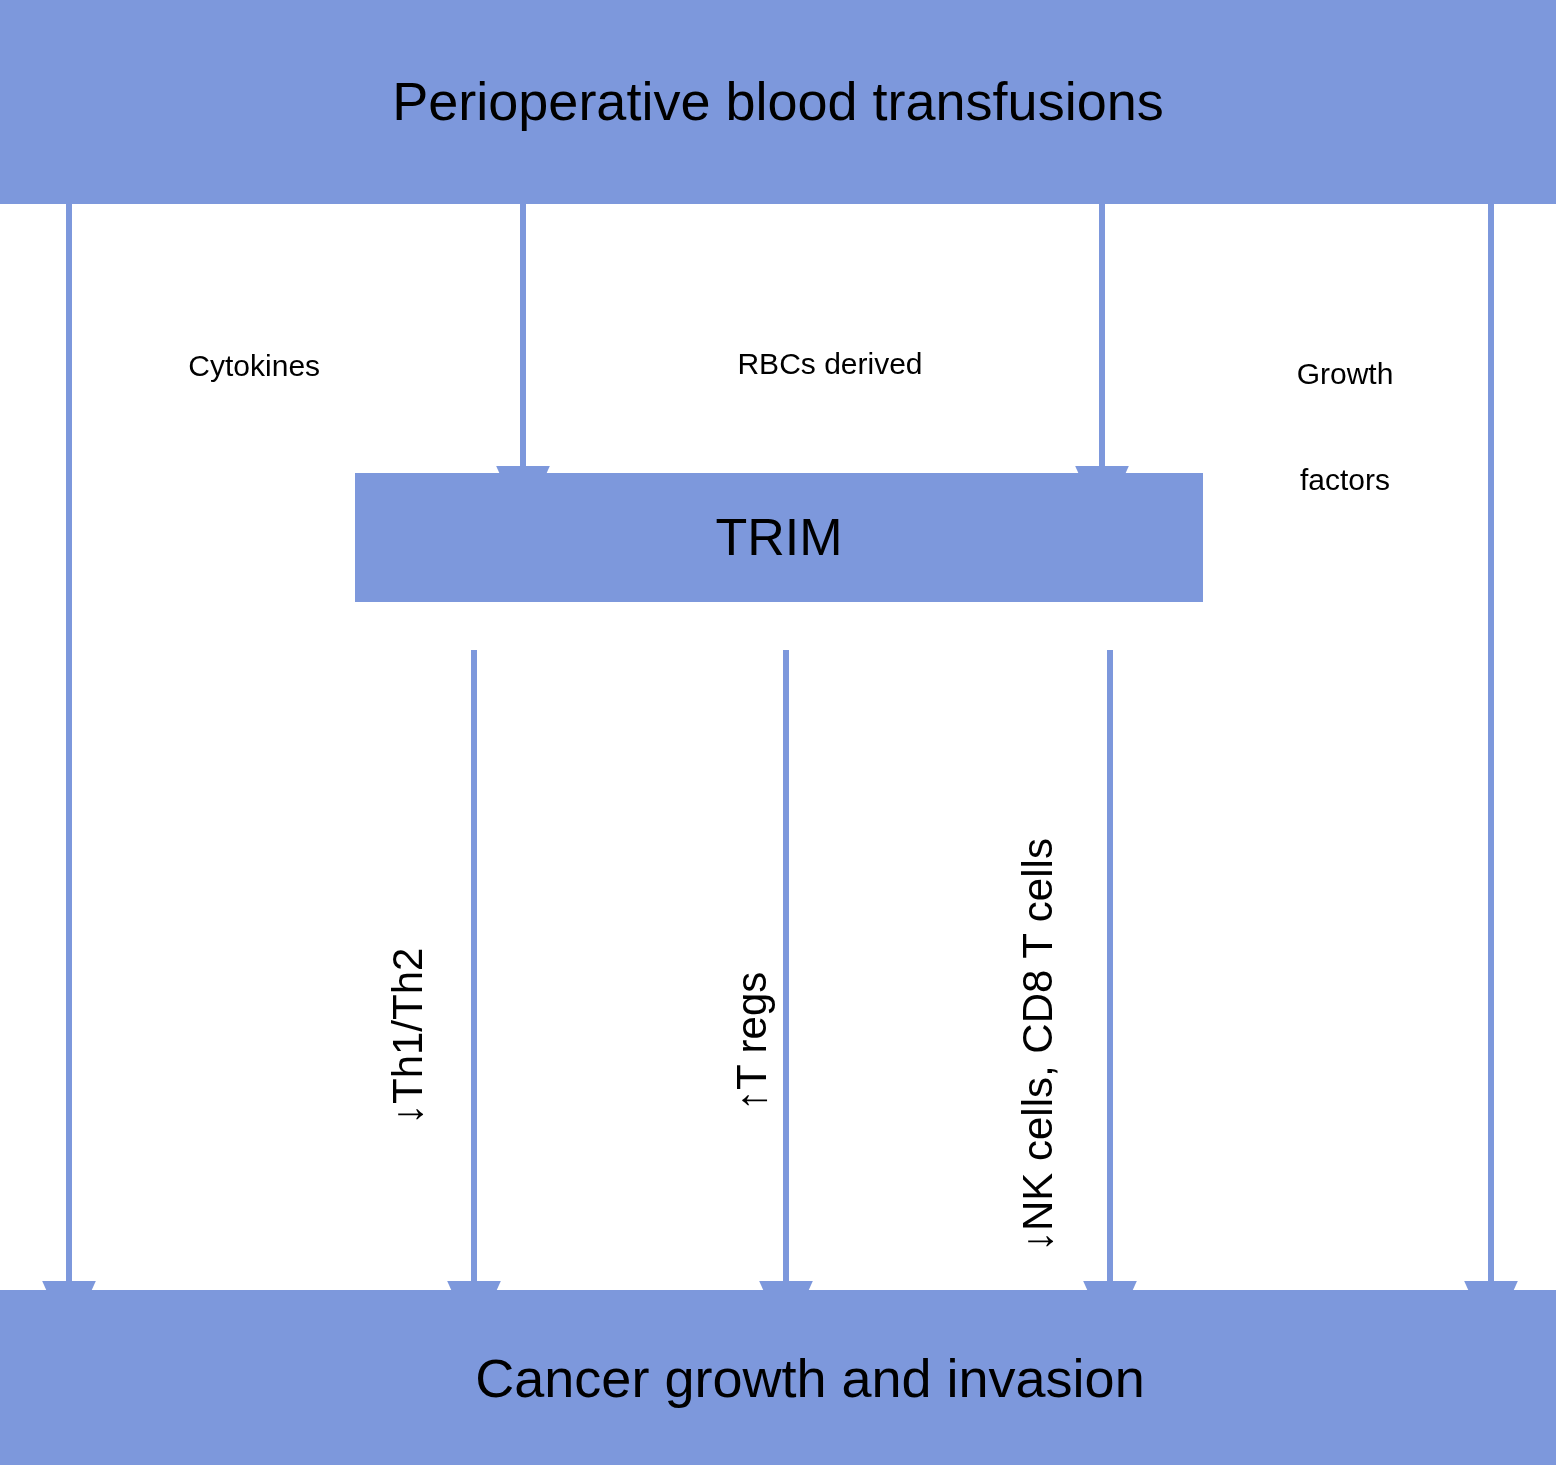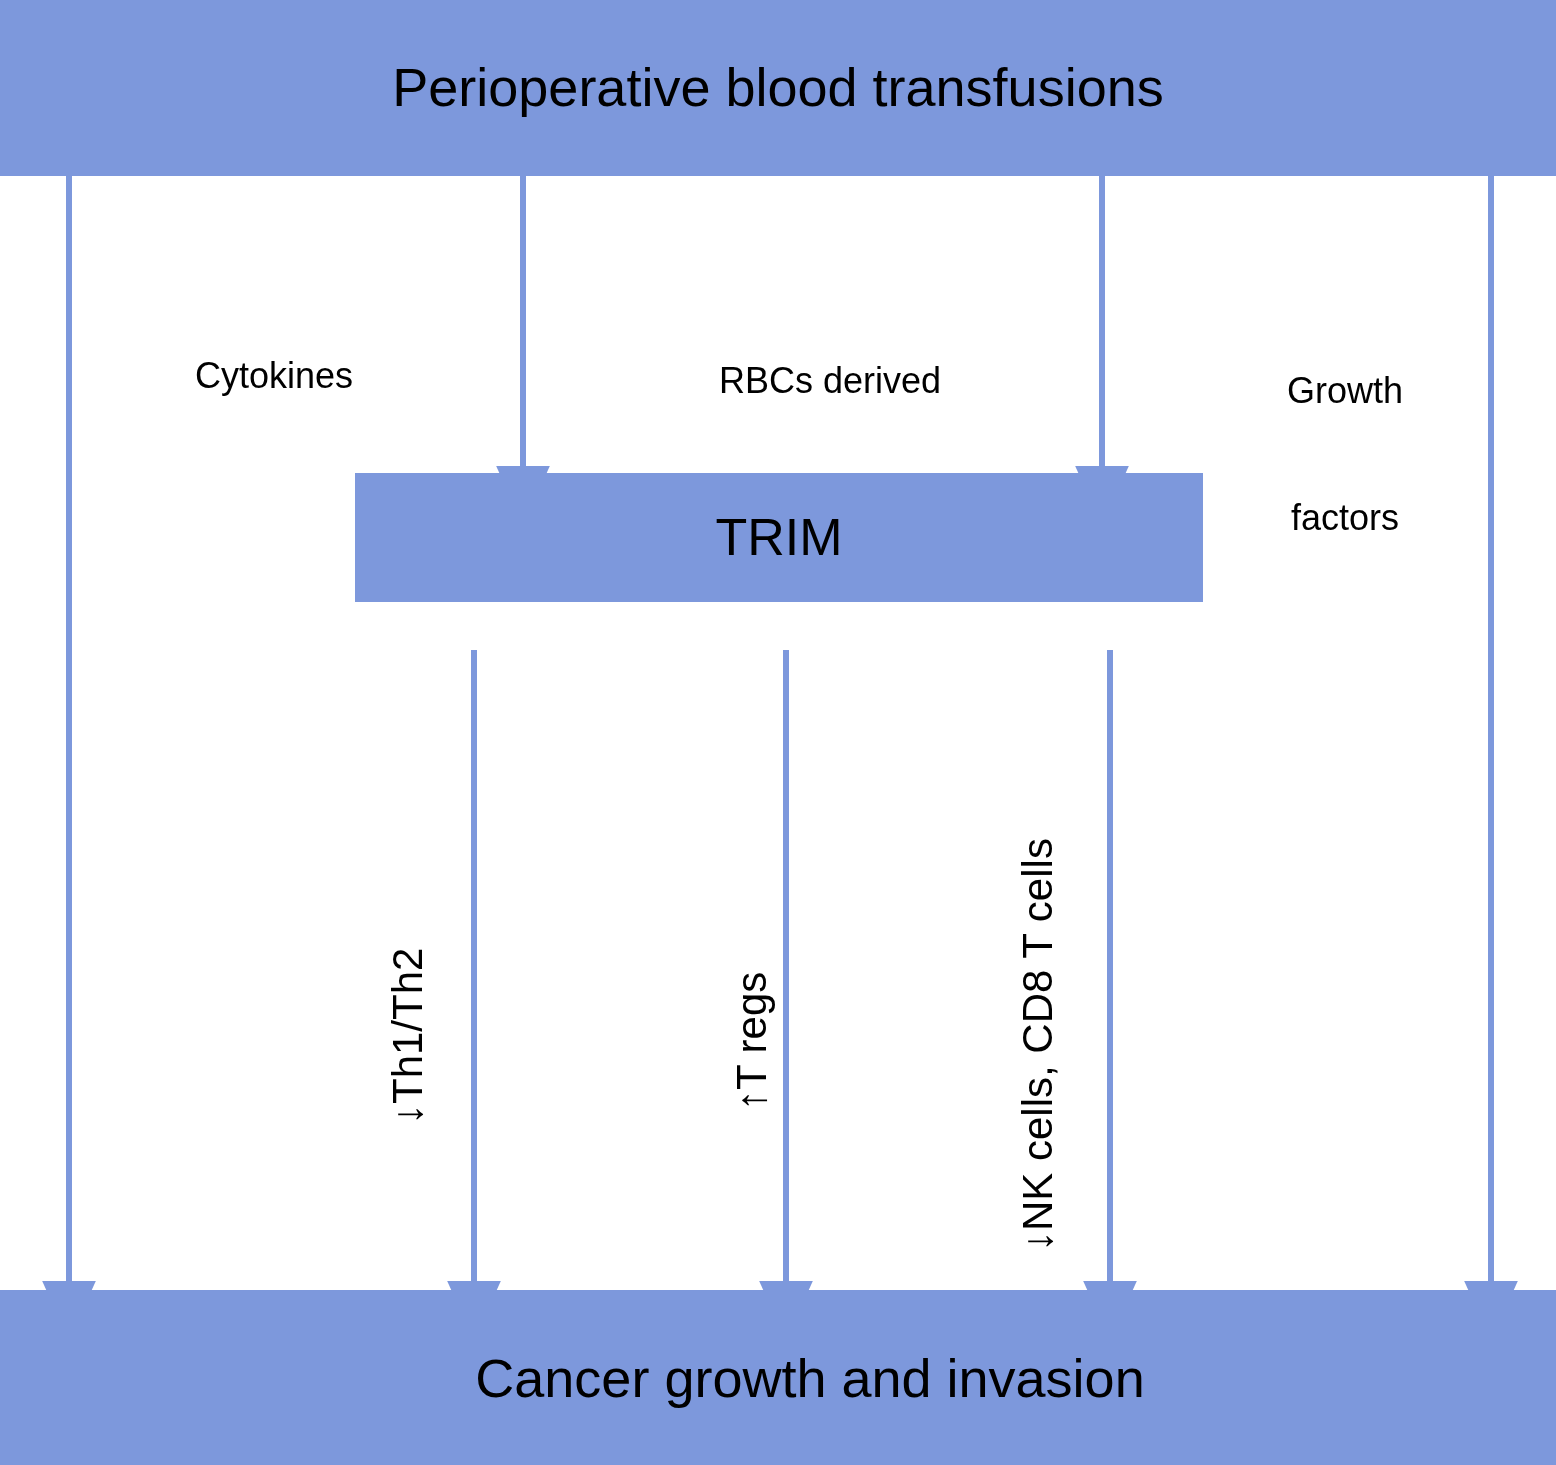--- a/index.html
+++ b/index.html
@@ -28,42 +28,42 @@
     color: #000000;
     font-size: 54px;
     line-height: 1.1;
     white-space: nowrap;
     letter-spacing: 0px;
   }
   #top-box {
     left: 0px;
     top: 0px;
     width: 1556px;
-    height: 176px;
+    height: 204px;
   }
   #trim-box {
     left: 355px;
     top: 473px;
     width: 848px;
     height: 129px;
   }
   #bottom-box {
     left: 0px;
     top: 1290px;
     width: 1556px;
     height: 178px;
     padding-left: 32px;
   }
   #trim-box .box-label { font-size: 52px; }
   #bottom-box .box-label { font-size: 54px; }
 
   .flow-label {
     position: absolute;
     color: #000000;
-    font-size: 36px;
+    font-size: 30px;
     line-height: 1.18;
     text-align: center;
     white-space: pre;
   }
 
   .vlabel {
     position: absolute;
     color: #000000;
     font-size: 42px;
     white-space: nowrap;

